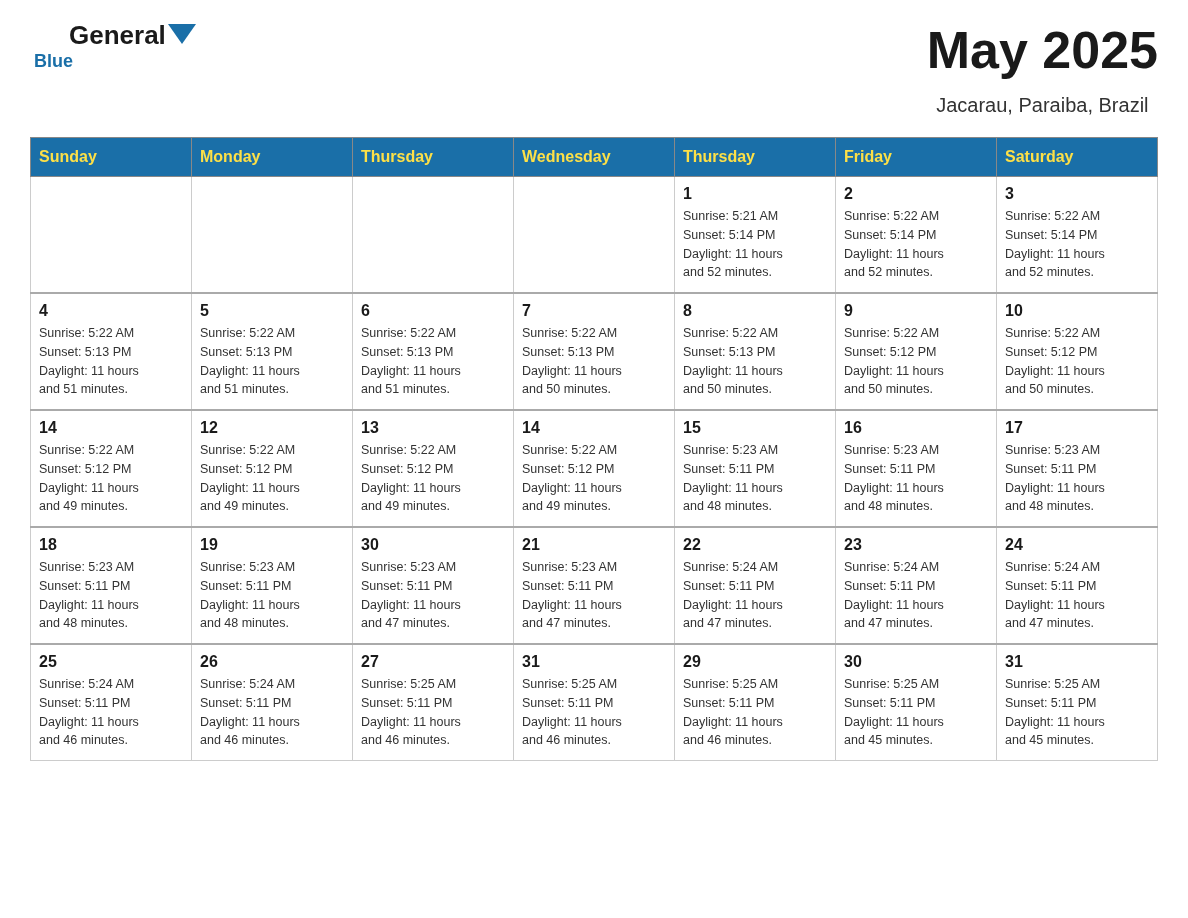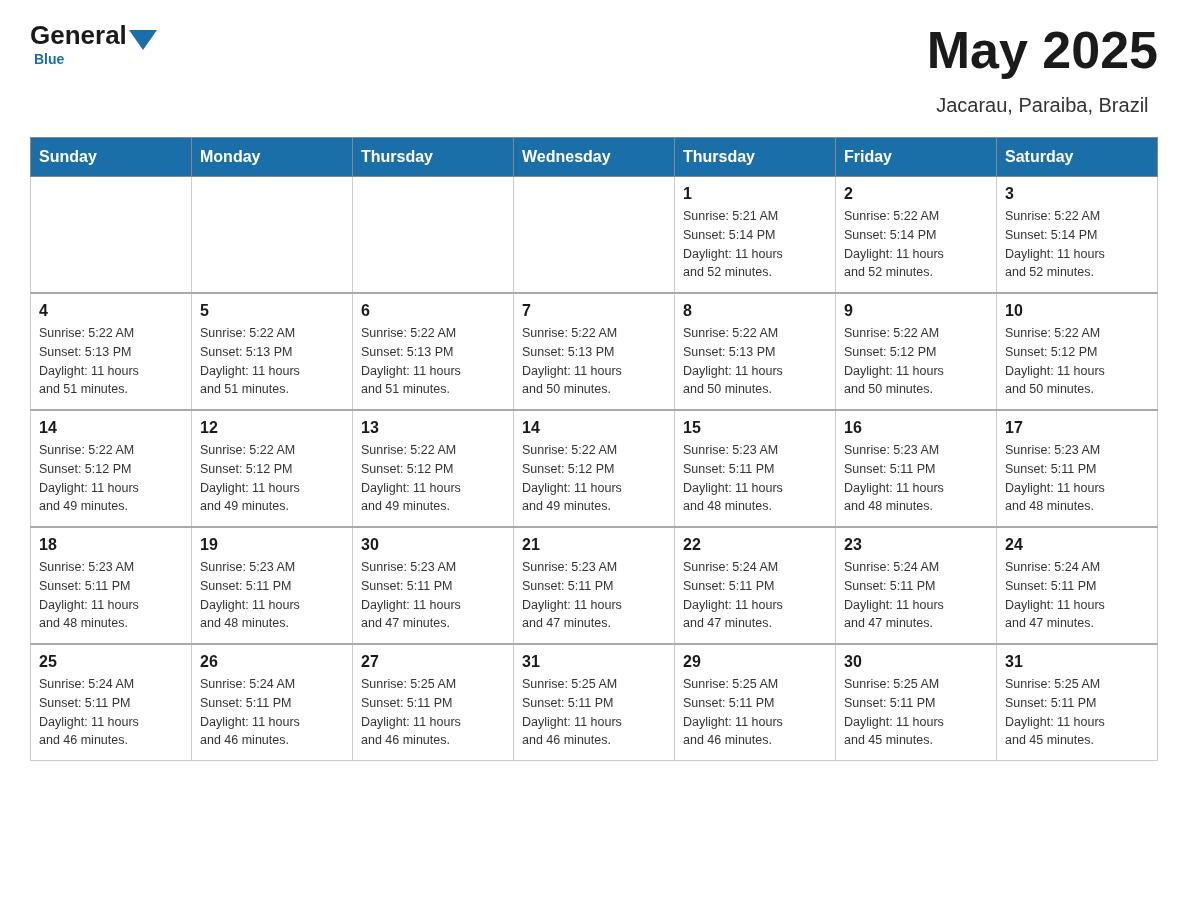--- a/index.html
+++ b/index.html
@@ -16,39 +16,40 @@
       align-items: flex-start;
       margin-bottom: 20px;
     }
     .logo {
       display: flex;
       flex-direction: column;
       align-items: flex-start;
     }
     .logo-top {
       display: flex;
-      align-items: center;
+      align-items: flex-start;
       font-size: 26px;
       font-weight: bold;
       color: #1a1a1a;
+      margin-left: 39px;
     }
     .logo-general { color: #1a1a1a; }
     .logo-triangle {
       width: 0;
       height: 0;
       border-left: 14px solid transparent;
       border-right: 14px solid transparent;
       border-top: 20px solid #1a6fa8;
       margin: 0 2px;
       position: relative;
       top: 4px;
     }
     .logo-subtitle {
       color: #1a6fa8;
-      font-size: 14px;
+      font-size: 18px;
       font-weight: bold;
       margin-left: 4px;
     }
     .title-block {
       text-align: center;
     }
     .month-title {
       font-size: 52px;
       font-weight: bold;
       color: #1a1a1a;
@@ -58,21 +59,21 @@
       color: #333;
       margin-top: 14px;
     }
     .calendar {
       width: 100%;
       border-collapse: collapse;
       border: 1px solid #aaa;
     }
     .calendar th {
       background-color: #1a6fa8;
-      color: #ffffff;
+      color: #fde047;
       font-size: 16px;
       font-weight: bold;
       padding: 10px 8px;
       text-align: left;
       border: 1px solid #888;
     }
     .calendar td {
       vertical-align: top;
       padding: 8px 8px 10px 8px;
       border: 1px solid #ccc;

